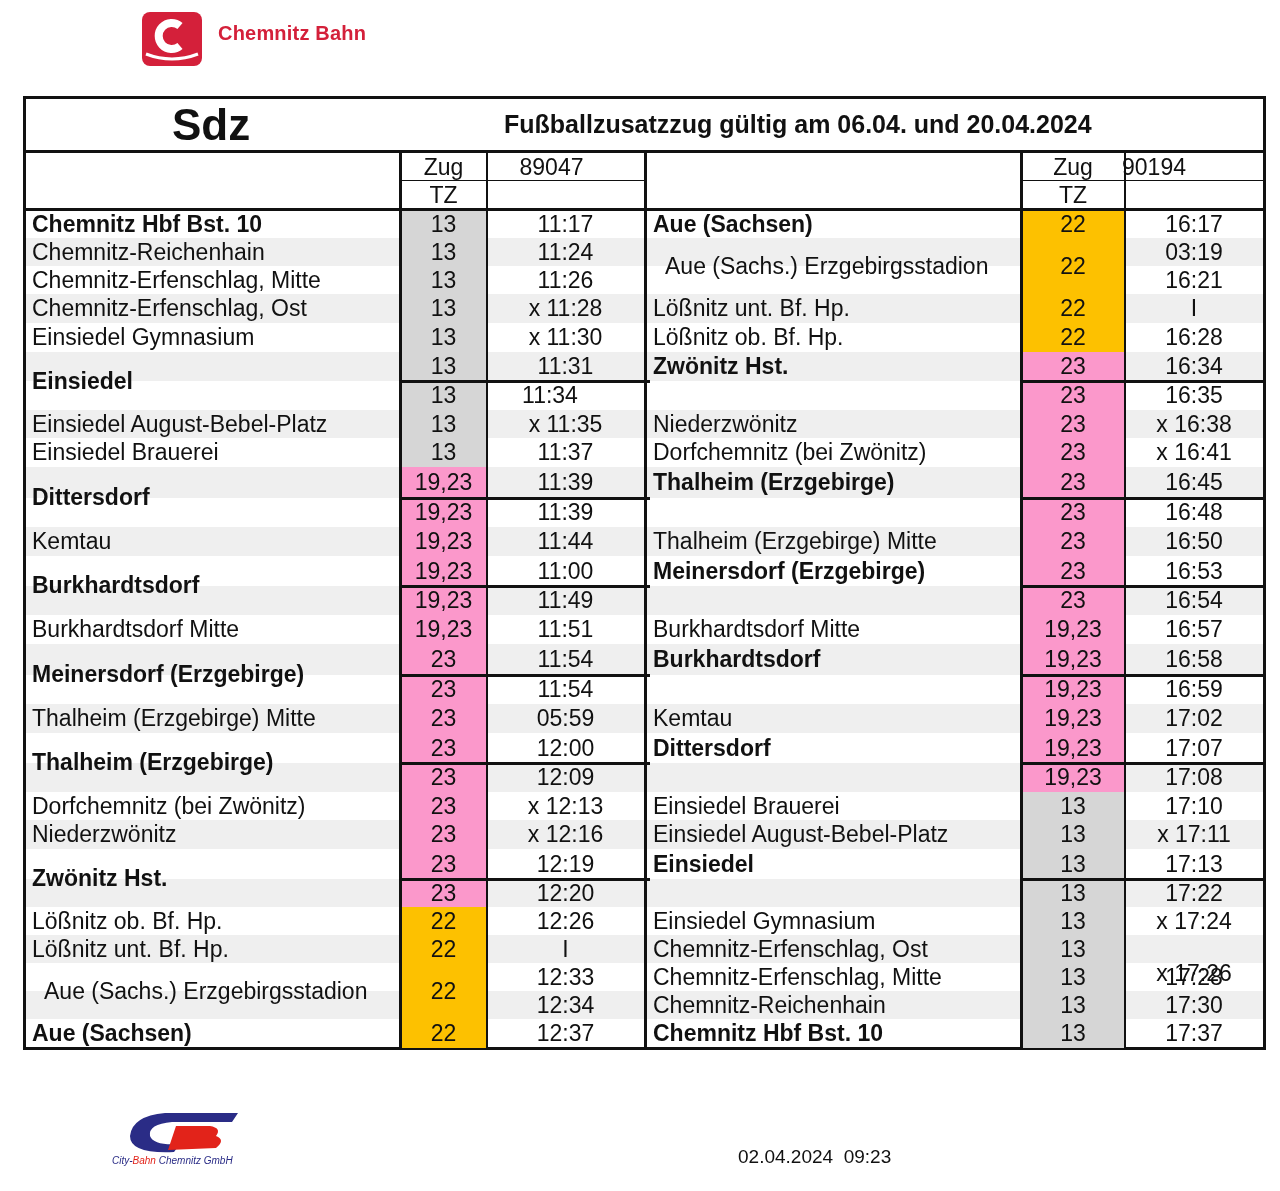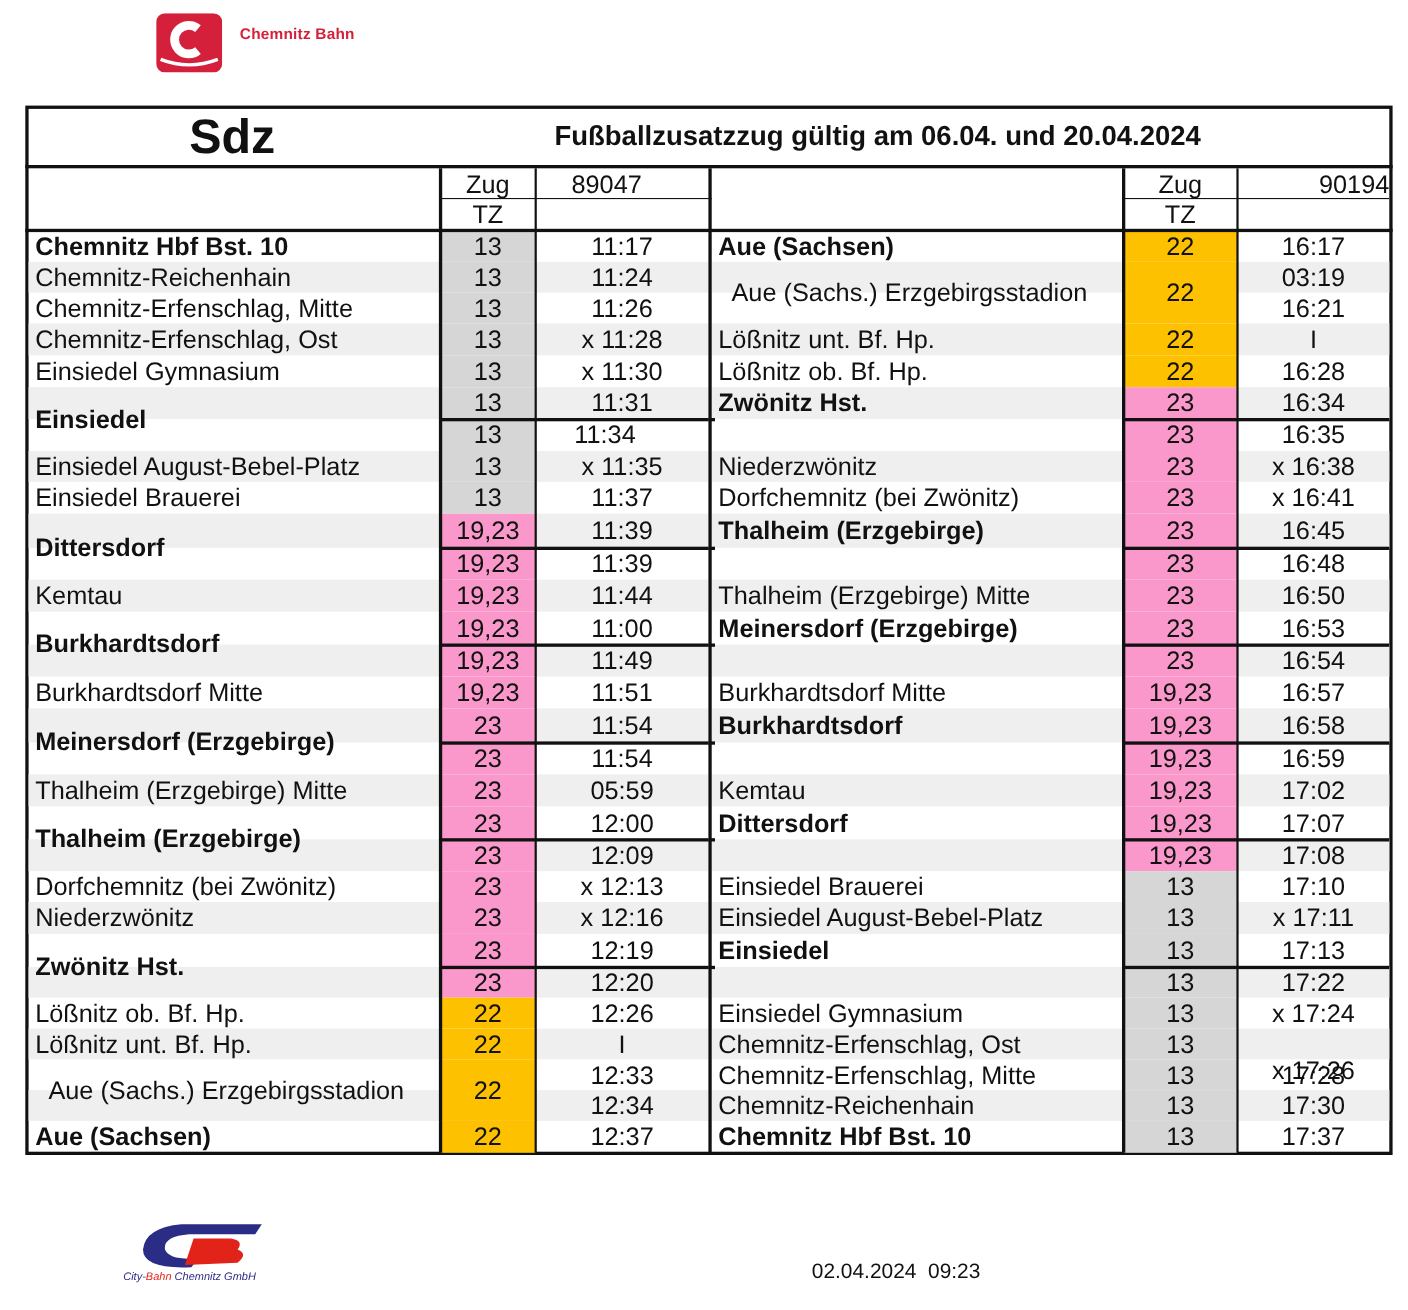--- a/index.html
+++ b/index.html
@@ -1,21 +1,21 @@
 <!DOCTYPE html>
 <html><head>
 <meta charset="utf-8">
 <style>
   html, body { margin:0; padding:0; background:#ffffff; }
   body { width:1280px; height:1191px; position:relative; overflow:hidden;
          font-family:"Liberation Sans", sans-serif; color:#111; }
   .abs { position:absolute; }
   
   .cb-logo { left:142px; top:12px; width:60px; height:54px; }
-  .cb-brand { left:218px; top:22px; font-size:14px; font-weight:bold; color:#d4203a; letter-spacing:0.2px; }
+  .cb-brand { left:218px; top:22px; font-size:20px; font-weight:bold; color:#d4203a; letter-spacing:0.2px; }
   
   .frame { left:23px; top:96px; width:1243px; height:954px; box-sizing:border-box; border:3px solid #111; }
   .title-row { left:23px; top:96px; width:1243px; height:57px; box-sizing:border-box; border-bottom:3px solid #111; }
   .title-main { left:172px; top:100px; font-size:44px; font-weight:bold; }
   .title-sub { left:504px; top:110px; font-size:25px; font-weight:bold; }
   .hdr-cell { position:absolute; font-size:23px; text-align:center; line-height:28px; box-sizing:border-box; }
   .vline { position:absolute; background:#111; }
   .hline { position:absolute; background:#111; }
   .cell { position:absolute; box-sizing:border-box; font-size:23px; line-height:28px; white-space:nowrap; }
   .st { padding-left:6px; }
@@ -158,21 +158,21 @@
     <div class="vline" style="left: 399px; top: 153px; width: 3px; height: 895px;"></div>
     <div class="vline" style="left: 486px; top: 153px; width: 2px; height: 895px;"></div>
     <div class="hline" style="left: 400px; top: 180px; width: 244px; height: 1px;"></div>
     <div class="hline" style="left: 400px; top: 380px; width: 244px; height: 3px;"></div>
     <div class="hline" style="left: 400px; top: 497px; width: 244px; height: 3px;"></div>
     <div class="hline" style="left: 400px; top: 585px; width: 244px; height: 3px;"></div>
     <div class="hline" style="left: 400px; top: 674px; width: 244px; height: 3px;"></div>
     <div class="hline" style="left: 400px; top: 762px; width: 244px; height: 3px;"></div>
     <div class="hline" style="left: 400px; top: 878px; width: 244px; height: 3px;"></div>
     <div class="hdr-cell" style="left: 1021px; top: 153px; width: 104px; height: 28px;">Zug</div>
-    <div class="hdr-cell" style="left: 1125px; top: 153px; width: 138px; height: 28px; text-align: right;">90194</div>
+    <div class="hdr-cell" style="left: 1085px; top: 153px; width: 138px; height: 28px;">90194</div>
     <div class="hdr-cell" style="left: 1021px; top: 181px; width: 104px; height: 28px;">TZ</div>
     <div class="cell stripe" style="left: 647px; top: 238px; width: 374px; height: 28px;"></div>
     <div class="cell stripe" style="left: 1125px; top: 238px; width: 138px; height: 28px;"></div>
     <div class="cell stripe" style="left: 647px; top: 294px; width: 374px; height: 29px;"></div>
     <div class="cell stripe" style="left: 1125px; top: 294px; width: 138px; height: 29px;"></div>
     <div class="cell stripe" style="left: 647px; top: 352px; width: 374px; height: 29px;"></div>
     <div class="cell stripe" style="left: 1125px; top: 352px; width: 138px; height: 29px;"></div>
     <div class="cell stripe" style="left: 647px; top: 410px; width: 374px; height: 28px;"></div>
     <div class="cell stripe" style="left: 1125px; top: 410px; width: 138px; height: 28px;"></div>
     <div class="cell stripe" style="left: 647px; top: 467px; width: 374px; height: 31px;"></div>

